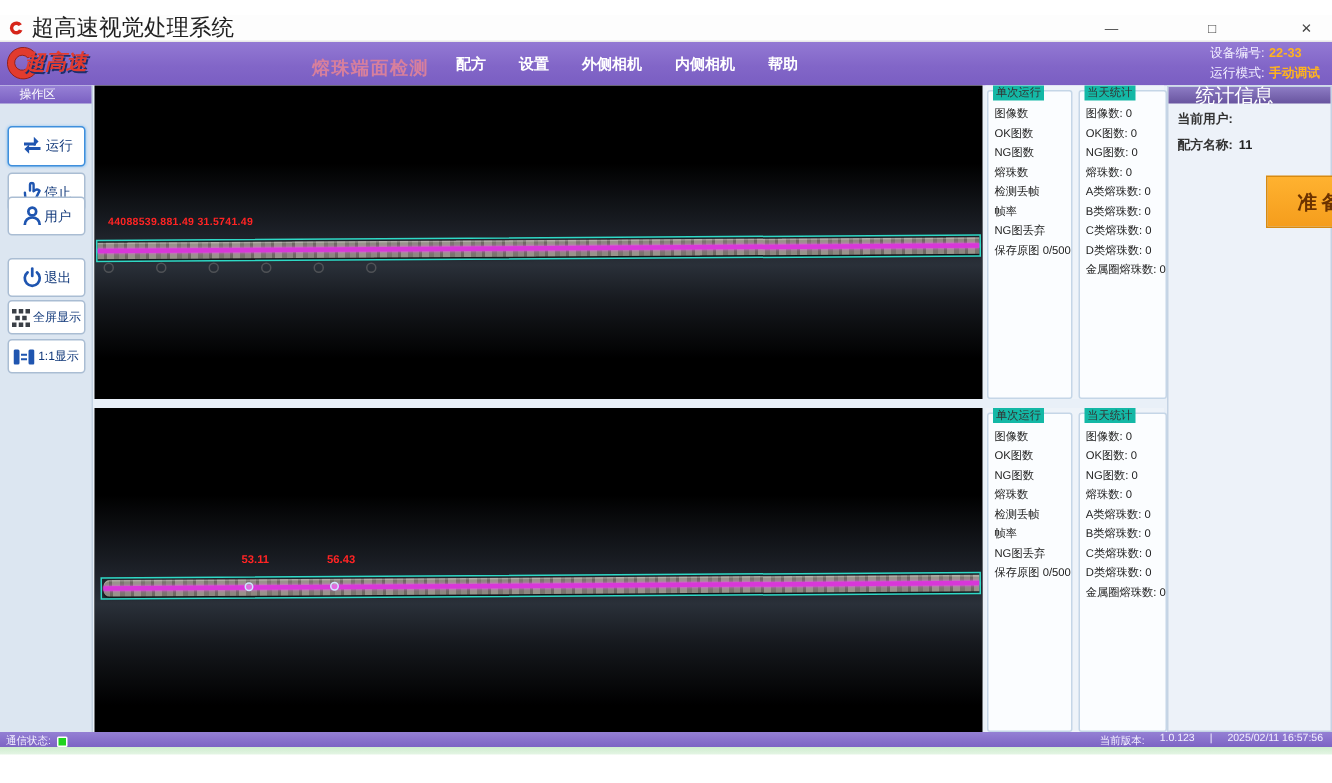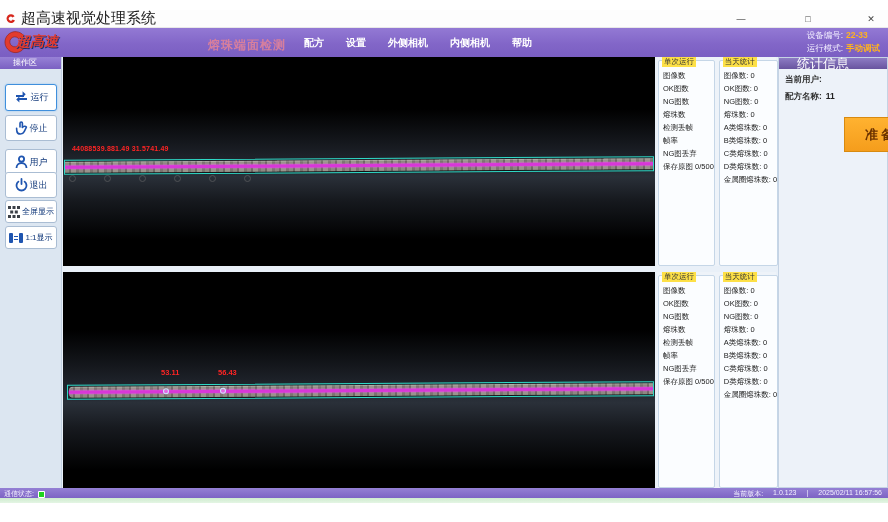--- a/index.html
+++ b/index.html
@@ -62,21 +62,21 @@
   .lbl-a { left:98px; top:96px; } .lbl-b { left:155px; top:96px; }
   .bead-dot { position:absolute; width:6px; height:6px; border:1px solid #cfe8ff; border-radius:50%; background:rgba(255,255,255,.25); top:10px; }
   .ring-row { position:absolute; top:118px; left:6px; display:flex; gap:28px; opacity:.5; }
   .ring-row i { width:7px; height:7px; border:1px solid #777; border-radius:50%; display:block; }
 
   
   .stats-sec { position:absolute; left:657px; width:119px; background:#eef3f9; display:flex; gap:4px; padding:3px 1px 0 1px; }
   .ss1 { top:0; height:209px; }
   .ss2 { top:215px; height:216px; }
   .gbox { position:relative; flex:1; background:#fbfdff; border:1px solid #c5d6e7; border-radius:2px; padding:8px 0 0 4px; }
-  .gbox .legend { position:absolute; top:-4px; left:3px; background:#fde047; font-size:7.5px; color:#333; padding:0 2px; white-space:nowrap; }
+  .gbox .legend { position:absolute; top:-4px; left:3px; background:#14b8a6; font-size:7.5px; color:#333; padding:0 2px; white-space:nowrap; }
   .gbox .row { font-size:7.5px; color:#222; line-height:13px; white-space:nowrap; }
 
   
   .info-panel { position:absolute; left:778px; top:0; width:110px; height:431px; background:#edf2f9; border:1px solid #c5d3e4; }
   .ip-head { height:11px; background:linear-gradient(180deg,#8d7cc4,#68549f); color:#fff; font-size:13px; line-height:11px; padding-left:18px; }
   .ip-line { font-size:8.5px; font-weight:bold; color:#333; margin:5px 0 0 6px; }
   .ip-line .v { font-weight:bold; color:#222; margin-left:4px; }
   .btn-prepare { position:absolute; left:21px; top:59px; width:74px; height:35px; background:linear-gradient(180deg,#ffb230,#f59d1c); border:1px solid #d88a10; color:#6b3200; font-size:13px; font-weight:bold; letter-spacing:3px; cursor:pointer; display:flex; align-items:center; justify-content:center;margin-left:44px; }
   .btn-datastats { position:absolute; left:22px; top:121px; width:72px; height:34px; background:#fff; border:1px solid #cfcfcf; border-radius:3px; color:#555; font-size:11px; letter-spacing:2px; cursor:pointer; display:flex; align-items:center; justify-content:center; }
 
@@ -148,21 +148,21 @@
       <div class="sb-btn" style="top:58px;height:26px;">
         <svg width="13" height="14" viewBox="0 0 13 14">
             <g fill="none" stroke="#1f55b0" stroke-width="1.6" stroke-linecap="round" stroke-linejoin="round">
               <path d="M5 6 V2.2 a1.2 1.2 0 0 1 2.4 0 V6"></path>
               <path d="M7.4 6.5 c1.2-1.4 3-1.6 4-.4 l-2.2 4.5 c-.8 1.6-2 2.4-3.8 2.4 c-2 0-3.4-1.2-3.6-3.2 L1.6 7.4"></path>
             </g>
           </svg>
         <span class="lbl">停止</span>
       </div>
 
-      <div class="sb-btn" style="top:92px;height:26px;align-items:center;">
+      <div class="sb-btn" style="top:74px;height:26px;align-items:center;">
         <svg width="13" height="14" viewBox="0 0 13 14">
             <g fill="none" stroke="#1f55b0" stroke-width="1.8">
               <circle cx="6.5" cy="4" r="2.6"></circle>
               <path d="M1.5 13 c0-3 2.2-5 5-5 s5 2 5 5"></path>
             </g>
           </svg>
         <span class="lbl">用户</span>
       </div>
 
       <div class="sb-btn" style="top:115px;height:26px;">

